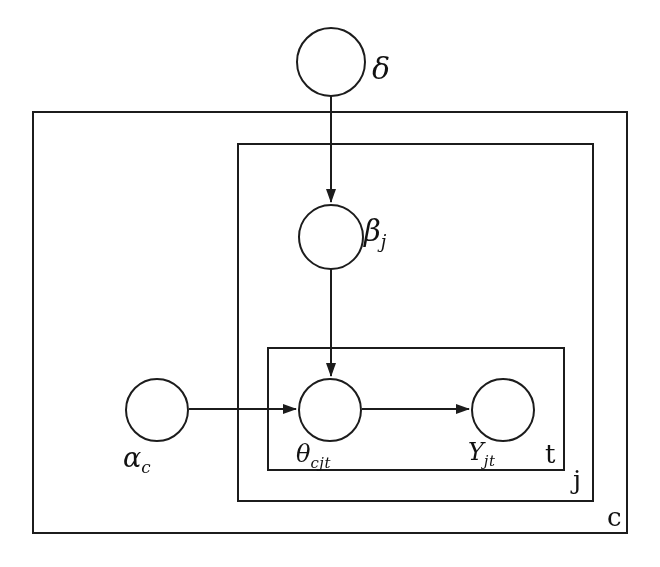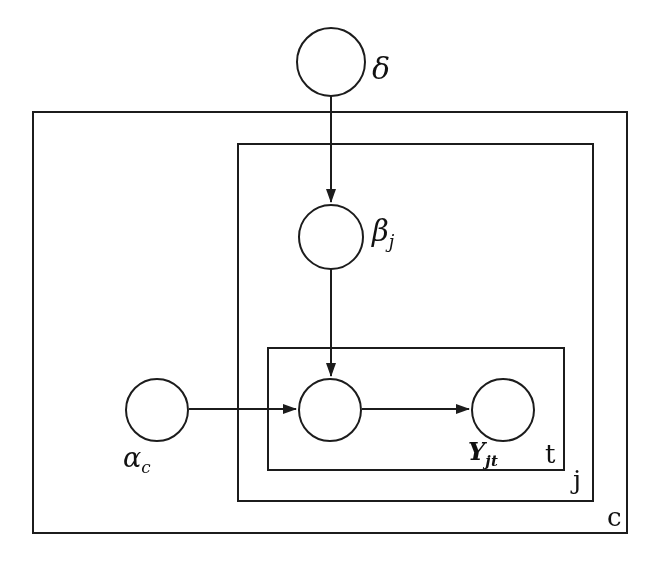--- a/index.html
+++ b/index.html
@@ -70,24 +70,25 @@
   </svg>
 
   <div class="node" style="left:296px; top:27px;  width:70px; height:70px;"></div>
   <div class="node" style="left:298px; top:204px; width:66px; height:66px;"></div>
   <div class="node" style="left:125px; top:378px; width:64px; height:64px;"></div>
   <div class="node" style="left:298px; top:378px; width:64px; height:64px;"></div>
   <div class="node" style="left:471px; top:378px; width:64px; height:64px;"></div>
 
   <span class="lbl math" style="left:372px; top:52px; font-size:30px;"><span>δ</span></span>
 
-  <span class="lbl math" style="left:372px; top:216px; font-size:29px;"><span>β</span><span class="sub">j</span></span>
+  <span class="lbl math" style="left:364px; top:216px; font-size:29px;"><span>β</span><span class="sub">j</span></span>
 
   <span class="lbl math centered" style="left:123px; top:443px; width:64px; font-size:27px;"><span>α</span><span class="sub">c</span></span>
 
+  <span class="lbl math centered" style="left:296px; top:441px; width:68px; font-size:24px;"><span>θ</span><span class="sub">cjt</span></span>
 
-  <span class="lbl math centered" style="left:468px; top:439px; width:64px; font-size:24px;font-weight:bold;"><span>Y</span><span class="sub">jt</span></span>
+  <span class="lbl math centered" style="left:468px; top:439px; width:64px; font-size:24px;"><span>Y</span><span class="sub">jt</span></span>
 
   <span class="lbl plate-lbl" style="left:545px; top:440px;">t</span>
   <span class="lbl plate-lbl" style="left:573px; top:466px;">j</span>
   <span class="lbl plate-lbl" style="left:607px; top:503px;">c</span>
 
 </div>
 
 </body></html>

